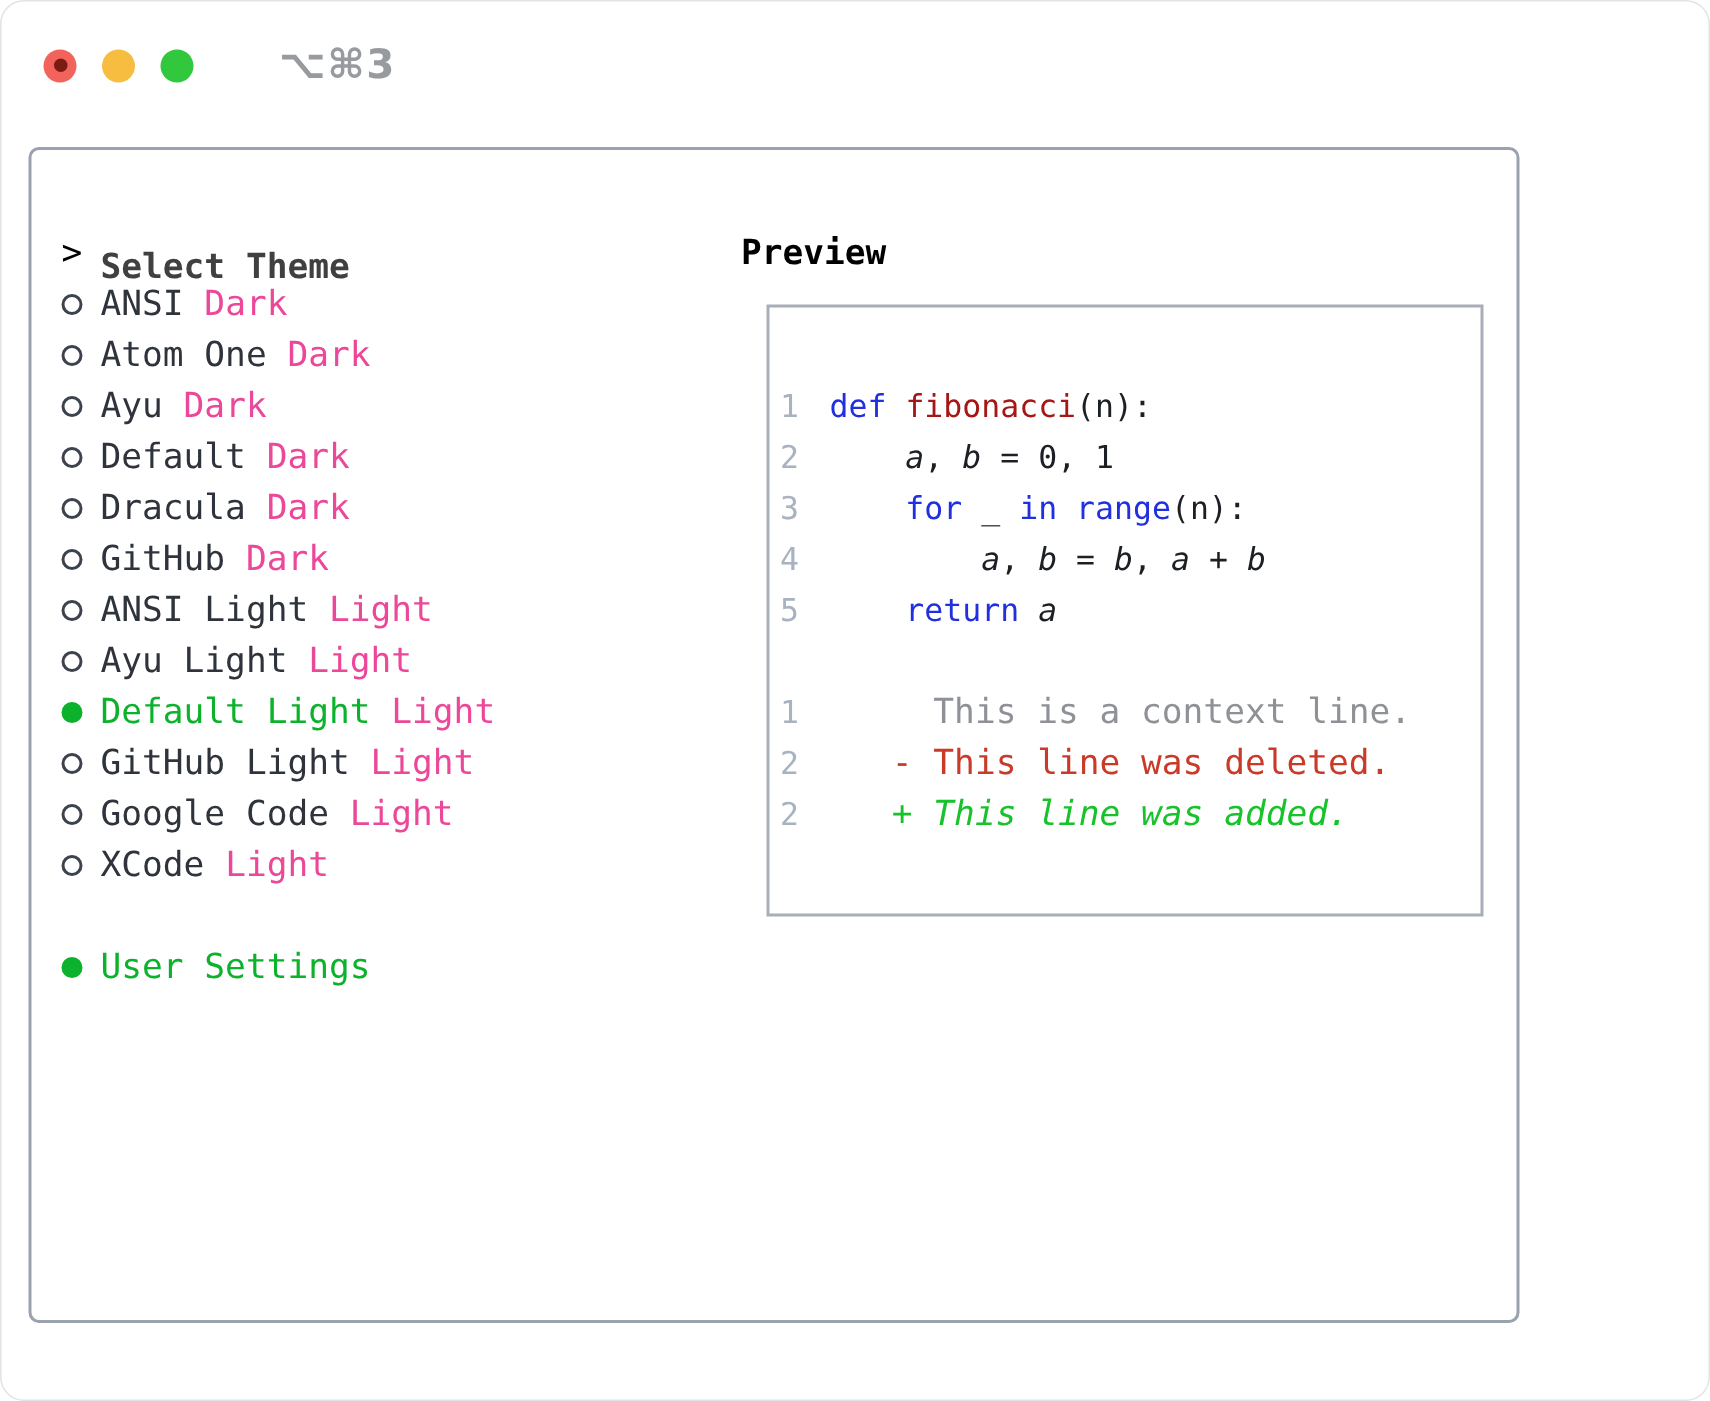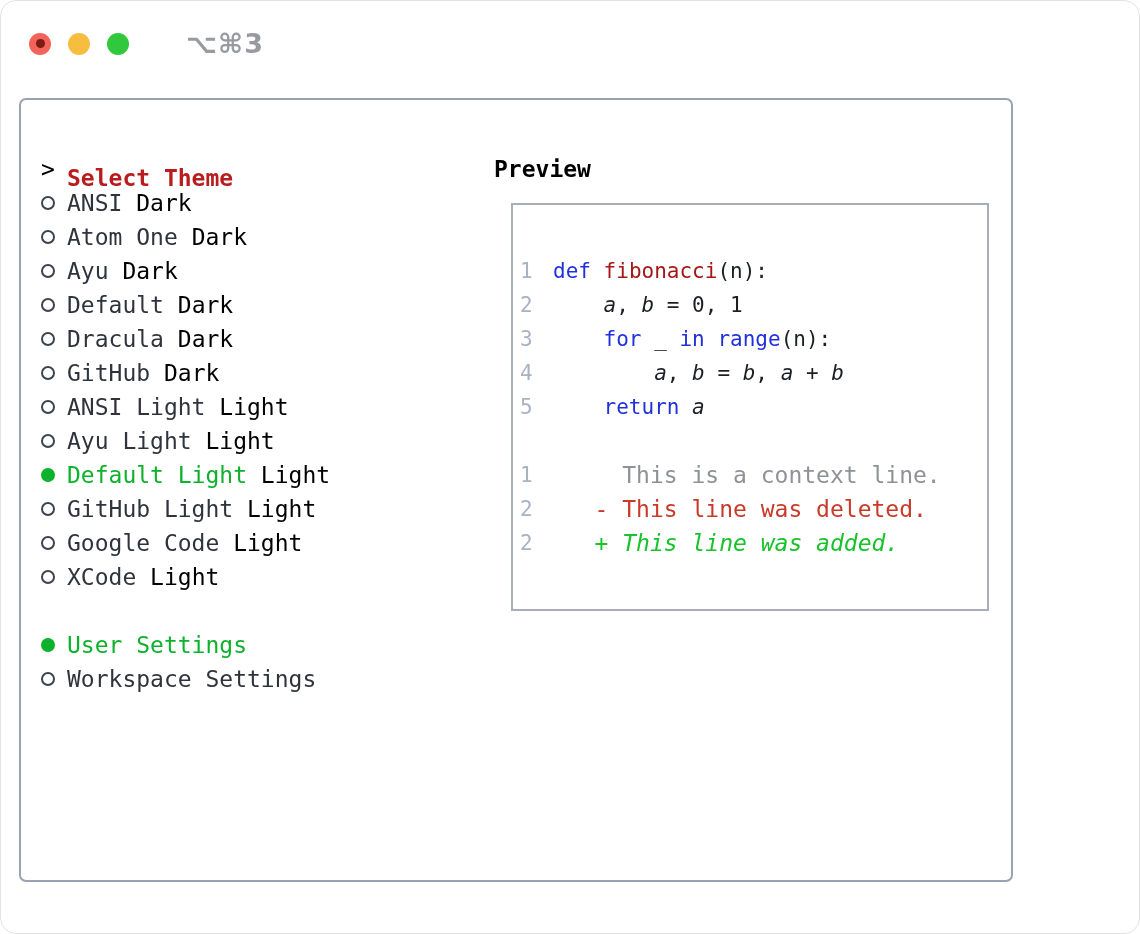--- a/index.html
+++ b/index.html
@@ -30,30 +30,30 @@
     position:absolute; left:18px; top:97px; width:994px; height:784px;
     border:2px solid #99a2ae; border-radius:7px; background:#ffffff;
   }
 
   
   .left-col { position:absolute; left:20px; top:52px; font-size:23px; color:#2f343c; }
   .row { height:34px; display:flex; align-items:center; white-space:pre; }
   .row.blank { height:34px; }
   .marker { flex:0 0 26px; display:flex; align-items:center; }
   .prompt-char { color:#000000; }
-  .header-label { font-weight:bold; color:#b91c1c;margin-top:17px; }
+  .header-label { font-weight:bold; color:#404040;margin-top:17px; }
   .apply-label { color:#000000; }
   .radio {
     width:14px; height:14px; border:2px solid #3c434e; border-radius:50%;
     display:inline-block;
   }
   .radio.sel { background:#0db22c; border-color:#0db22c; }
   .tname { color:#2f343c; }
   .tname.sel { color:#0db22c; }
-  .muted { color:#000000; }
+  .muted { color:#ec4899; }
   .help {
     width:412px; color:#a9b2c0; line-height:34px; font-size:23px;
     white-space:normal;
   }
 
   
   .preview-title {
     position:absolute; left:473px; top:52px; height:34px; line-height:34px;
     font-size:23px; font-weight:bold; color:#000000;
   }
@@ -109,21 +109,20 @@
           <div class="row"><span class="marker"><span class="radio"></span></span><span class="tname">GitHub Light</span><span class="muted"> Light</span></div>
           <div class="row"><span class="marker"><span class="radio"></span></span><span class="tname">Google Code</span><span class="muted"> Light</span></div>
           <div class="row"><span class="marker"><span class="radio"></span></span><span class="tname">XCode</span><span class="muted"> Light</span></div>
         </div>
 
       <div class="row blank"></div>
 
 
       <div id="apply-list">
           <div class="row"><span class="marker"><span class="radio sel"></span></span><span class="tname sel">User Settings</span></div>
-          <div class="row"><span class="marker"><span class="radio"></span></span><span class="tname">Workspace Settings</span></div>
         </div>
 
       <div class="row blank"></div>
 
     </div>
 
     <div class="preview-title">Preview</div>
 
     <div class="preview-box">
       <div class="preview-lines" id="preview-lines">

